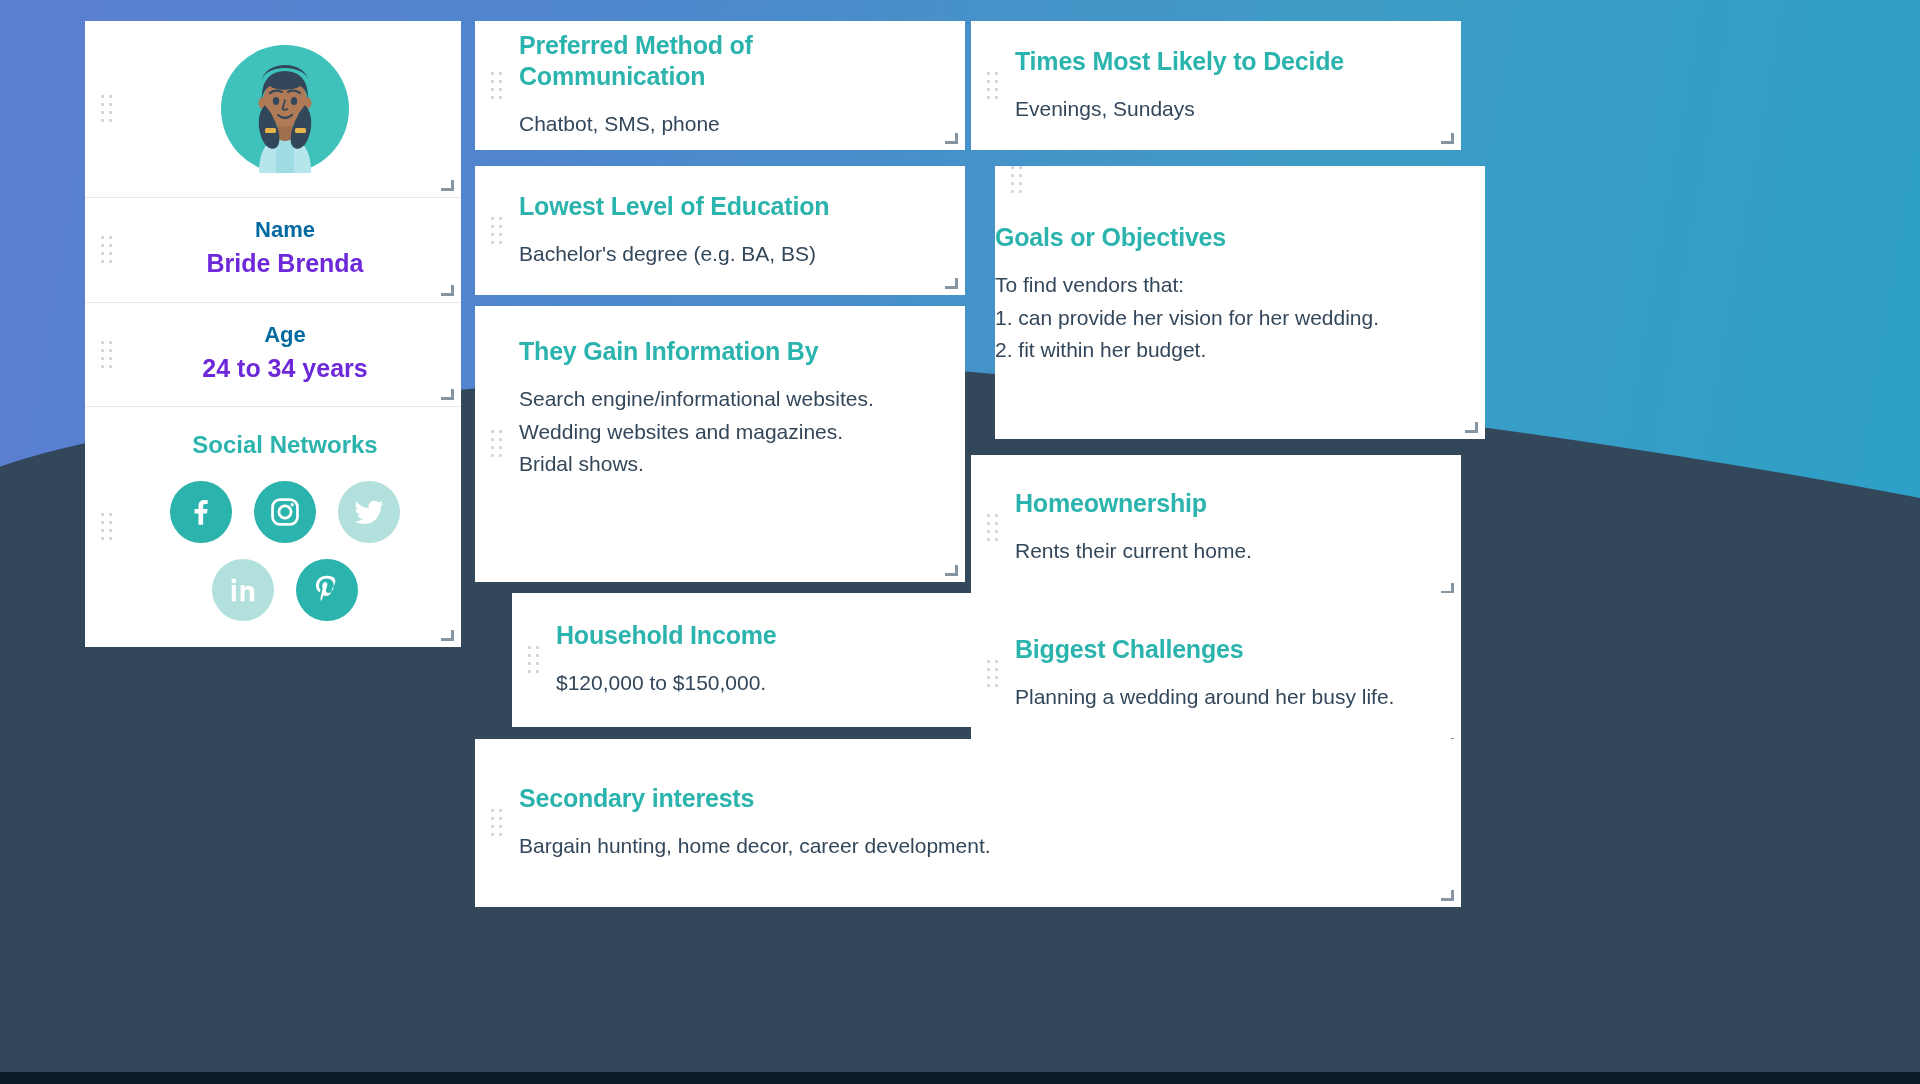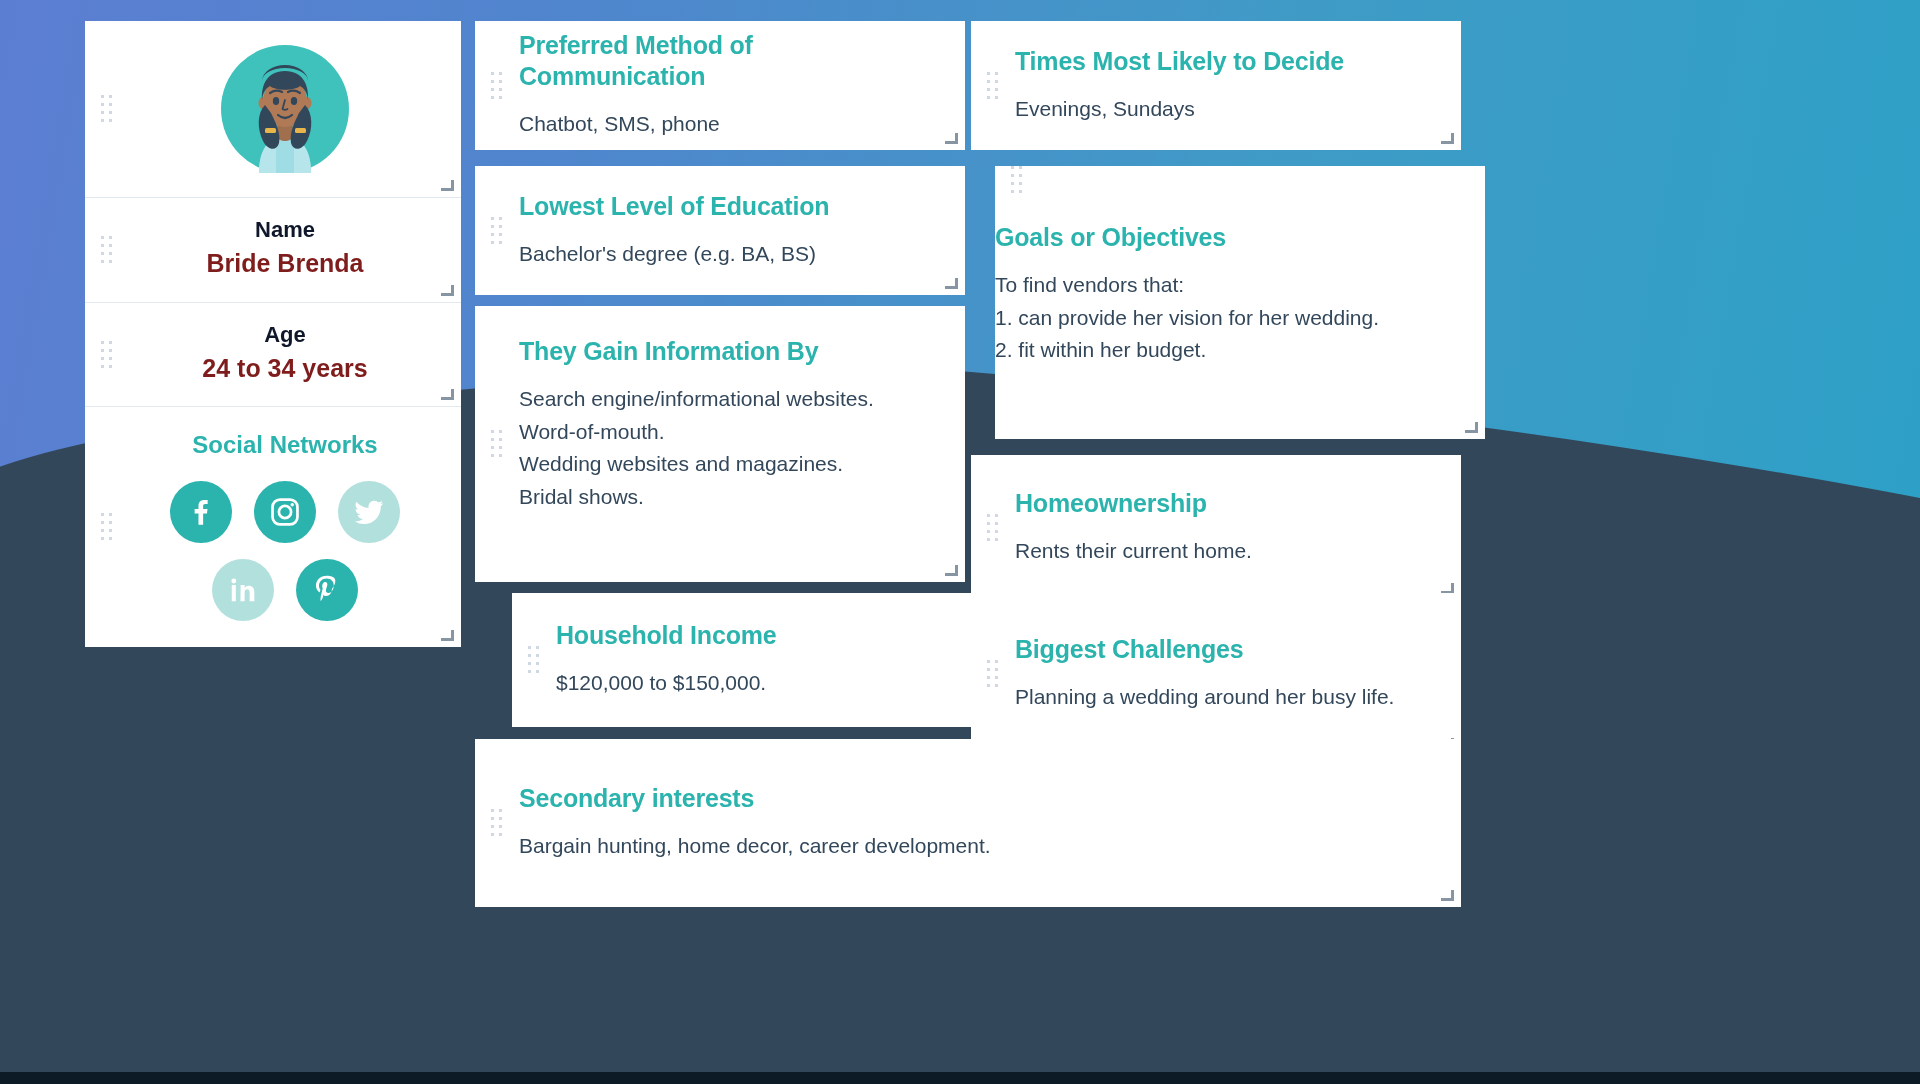--- a/index.html
+++ b/index.html
@@ -152,27 +152,27 @@
     border-bottom: 1px solid #e3e9f0;
   }
   .pcard:last-child { border-bottom: none; }
   .pcard .pbody {
     flex: 1 1 auto;
     padding: 18px 20px 18px 0;
     text-align: center;
     min-width: 0;
   }
   .field-label {
-    color: #0f172a;
+    color: #0369a1;
     font-size: 22px;
     font-weight: bold;
     line-height: 1.3;
   }
   .field-value {
-    color: #7f1d1d;
+    color: #6d28d9;
     font-size: 25px;
     font-weight: bold;
     line-height: 1.35;
     margin-top: 2px;
   }
 
   .avatar-wrap {
     display: flex;
     align-items: center;
     justify-content: center;
@@ -480,21 +480,20 @@
           <i></i>
           <i></i>
           <i></i>
           <i></i>
         </span>
     </div>
     <div class="card-body">
       <div class="card-title">They Gain Information By</div>
       <div class="card-text">
         <span class="ln">Search engine/informational websites.</span>
-        <span class="ln">Word-of-mouth.</span>
         <span class="ln">Wedding websites and magazines.</span>
         <span class="ln">Bridal shows.</span>
       </div>
     </div>
     <span class="resize"></span>
   </div>
 
   <div class="card" id="c-home">
     <div class="drag-handle">
       <span class="dots">

